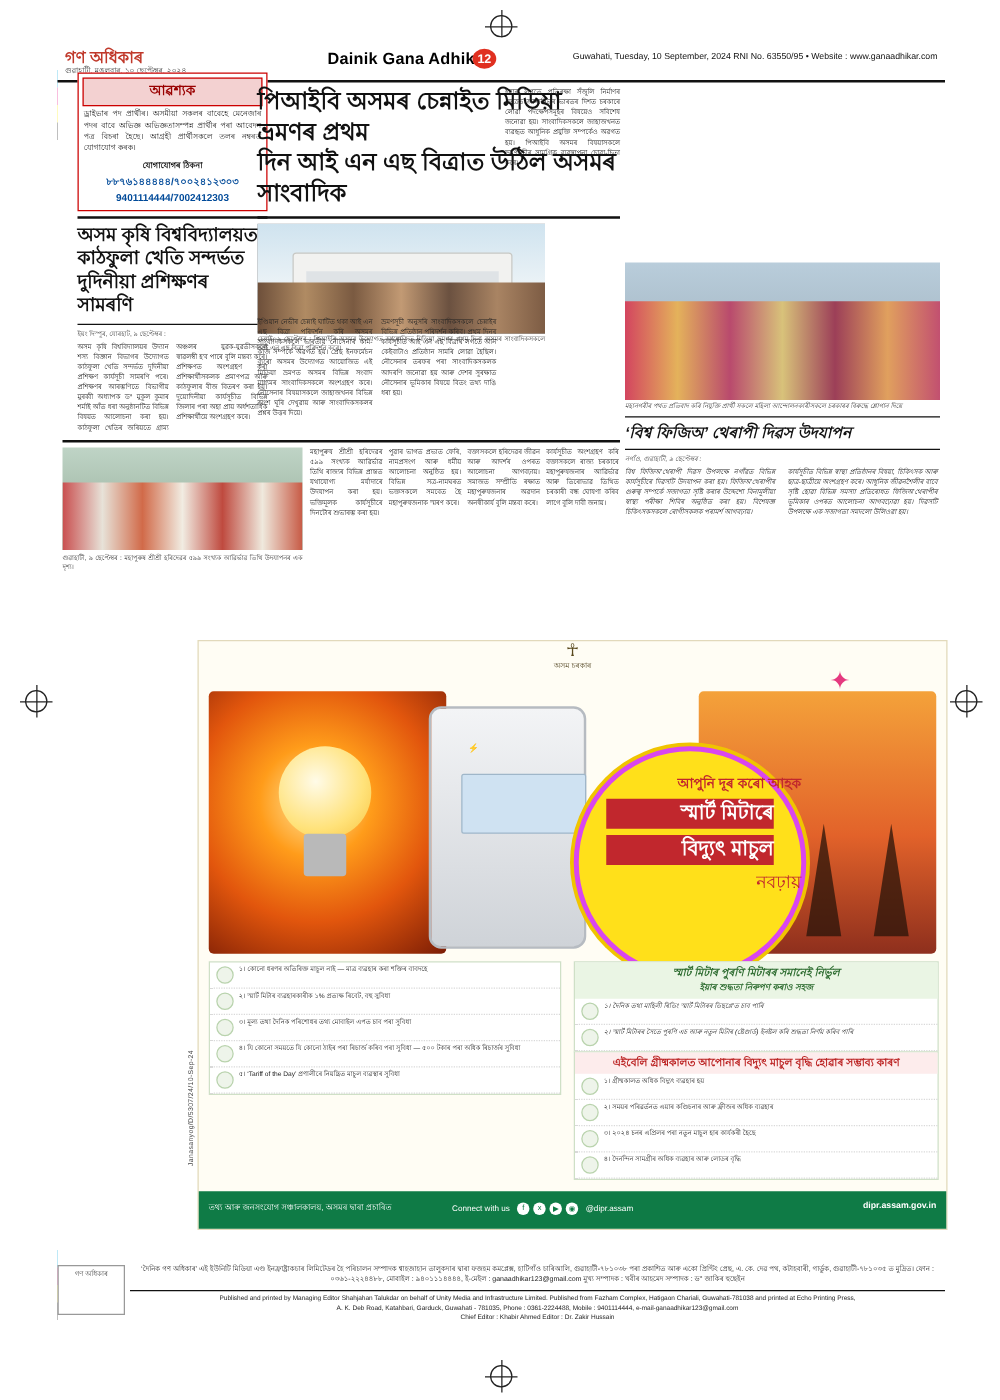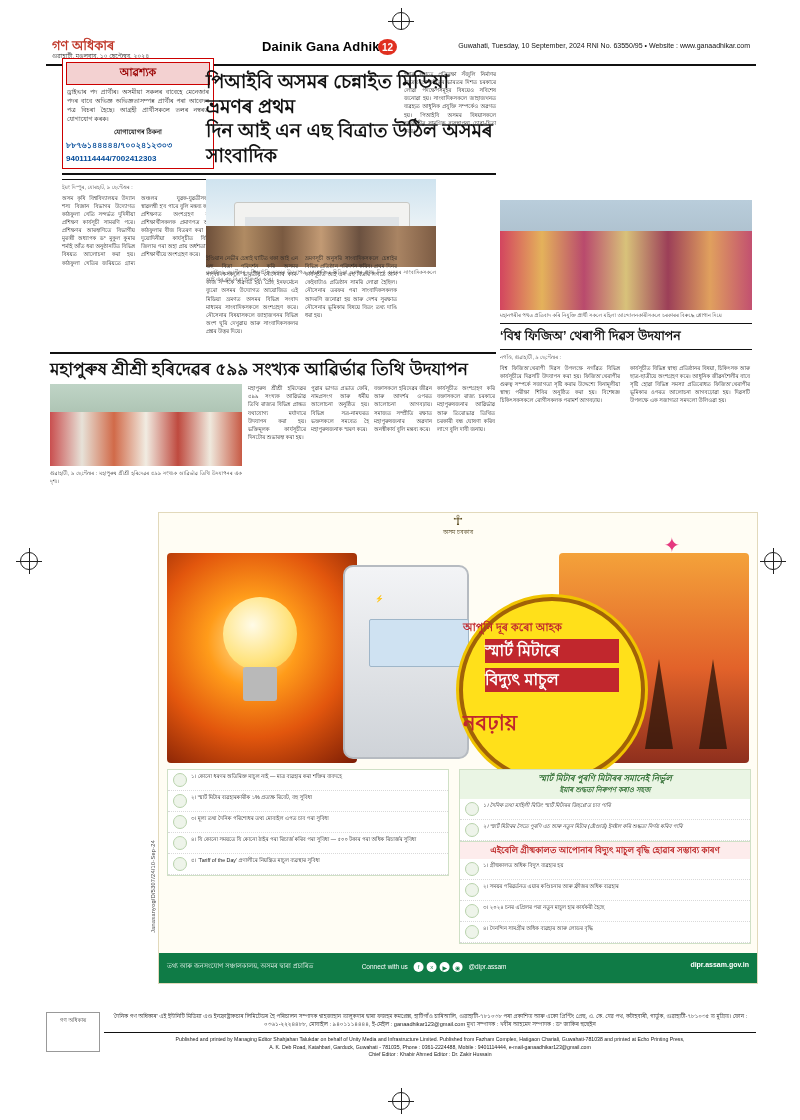--- a/index.html
+++ b/index.html
@@ -25,26 +25,26 @@
   .mh-logo .red{color:#c0392b;}
   .mh-sub{position:absolute;left:6px;top:15px;font-size:6px;color:#333;}
   .mh-center{position:absolute;left:216px;top:3px;font-size:13px;font-weight:bold;letter-spacing:.2px;}
   .mh-badge{position:absolute;left:332px;top:3px;width:19px;height:16px;border-radius:50%;
     background:#e03020;color:#fff;font-size:10px;font-weight:bold;display:flex;align-items:center;justify-content:center;}
   .mh-right{position:absolute;right:6px;top:6px;font-size:7px;color:#111;}
 
   
   .colA{position:absolute;left:50px;top:58px;width:152px;margin-left:12px;}
   .colB{position:absolute;left:206px;top:70px;width:290px;}
-  .colC{position:absolute;left:500px;top:60px;width:252px;}
+  .colC{position:absolute;left:500px;top:70px;width:252px;font-style:italic;}
 
   .boxad{border:1px solid #c00;padding:3px;background:#fff;}
   .boxad .t{background:#f3d1d1;border:1px solid #c00;text-align:center;font-size:11px;font-weight:bold;color:#900;padding:1px;}
   .boxad p{margin:3px 1px;font-size:6.2px;line-height:1.45;color:#222;text-align:justify;}
-  .boxad .phone{font-size:8px;color:#004a99;font-weight:bold;line-height:1.3;margin-top:3px;}
+  .boxad .phone{text-align:center;font-size:8px;color:#004a99;font-weight:bold;line-height:1.3;margin-top:3px;}
   .boxad .phl{text-align:center;font-size:6.5px;color:#111;margin-top:2px;font-weight:bold;}
   .hl-big{font-size:19px;font-weight:bold;line-height:1.3;color:#111;}
   .rule{border-top:1px solid #111;margin:4px 0;}
   .rule2{border-top:2px solid #111;margin:4px 0;}
 
   .body-text{font-size:5.4px;line-height:1.5;text-align:justify;color:#222;}
   .body-text.two{column-count:2;column-gap:6px;}
   .caption{font-size:5.2px;color:#333;line-height:1.4;text-align:justify;margin-top:2px;}
 
   .photo{position:relative;overflow:hidden;background:#8a8f93;}
@@ -79,24 +79,24 @@
     background:radial-gradient(circle at 45% 42%,#ffe9a8 0%,#ff9c1a 28%,#e2560d 60%,#7a1c05 100%);}
   .bulb .glass{position:absolute;left:56px;top:44px;width:74px;height:74px;border-radius:50%;
     background:radial-gradient(circle at 40% 38%,#fffbe8,#ffe27a 60%,#f7c23c 100%);}
   .bulb .base{position:absolute;left:76px;top:114px;width:34px;height:34px;background:#b9b9b9;border-radius:3px;}
   .meter{position:absolute;left:172px;top:34px;width:150px;height:230px;}
   .meter .body{position:absolute;left:12px;top:18px;width:122px;height:190px;border-radius:10px;
     background:linear-gradient(#f3f4f6,#cfd3d8);border:2px solid #b6bbc1;}
   .meter .screen{position:absolute;left:24px;top:52px;width:98px;height:46px;background:#cfe2f2;border:1px solid #9fb6c9;border-radius:2px;}
   .meter .logo{position:absolute;left:30px;top:28px;font-size:7px;color:#333;}
   .circlead{position:absolute;left:300px;top:84px;width:178px;height:178px;border-radius:50%;
-    background:#ffe01a;border:4px solid #a16207;box-shadow:0 0 0 3px #f0c400;text-align:left;}
+    background:#ffe01a;border:4px solid #d946ef;box-shadow:0 0 0 3px #f0c400;text-align:right;}
   .circlead .l1{font-size:11px;color:#c1272d;font-weight:bold;margin-top:20px;line-height:1.2;}
   .circlead .l2{font-size:16px;color:#fff;background:#c1272d;font-weight:bold;margin:5px 22px 0;padding:2px 0;line-height:1.25;}
-  .circlead .l3{font-size:21px;color:#c1272d;font-weight:bold;margin-top:15px;}
+  .circlead .l3{font-size:14px;color:#c1272d;font-weight:normal;margin-top:2px;}
   .towers{position:absolute;right:8px;top:40px;width:190px;height:210px;border-radius:4px;
     background:linear-gradient(#f4a23a,#e2622a 55%,#8e2f1d 100%);}
   .towers .t{position:absolute;bottom:14px;width:0;height:0;border-left:14px solid transparent;border-right:14px solid transparent;border-bottom:90px solid rgba(40,20,10,.75);}
   .adbox{position:absolute;border:1px solid #cfe0c6;background:#fff;}
   .adbox .hd{background:#eaf5e4;color:#2c6b2f;font-size:8.5px;font-weight:bold;text-align:center;padding:3px 2px;line-height:1.35;}
   .adline{display:flex;align-items:flex-start;gap:4px;padding:3px 5px;border-bottom:1px dotted #d9d9d9;}
   .adline .ic{width:12px;height:12px;border-radius:50%;background:#eef4ea;border:1px solid #b9d3ad;flex:0 0 12px;}
   .adline .tx{font-size:5.3px;line-height:1.4;color:#222;}
   .adbox.red .hd{background:#fdecec;color:#b22;}
   .adfoot{position:absolute;left:8px;right:8px;bottom:36px;border:1px solid #8fbf8a;background:#f2faf0;
@@ -157,20 +157,21 @@
   <div class="colA">
     <div class="boxad">
       <div class="t">আৱশ্যক</div>
       <p>ড্ৰাইভাৰ পদ প্ৰাৰ্থীৰ। অসমীয়া সকলৰ বাবেহে মেনেজাৰ পদৰ বাবে অভিজ্ঞ অভিজ্ঞতাসম্পন্ন প্ৰাৰ্থীৰ পৰা আবেদন পত্ৰ বিচৰা হৈছে। আগ্ৰহী প্ৰাৰ্থীসকলে তলৰ নম্বৰত যোগাযোগ কৰক।</p>
       <div class="phl">যোগাযোগৰ ঠিকনা</div>
       <div class="phone">৮৮৭৬১৪৪৪৪৪/৭০০২৪১২৩০৩</div>
       <div class="phone">9401114444/7002412303</div>
     </div>
 
     <div class="rule2"></div>
+    <div class="sectionhead">অসম কৃষি বিশ্ববিদ্যালয়ত কাঠফুলা খেতি সন্দৰ্ভত দুদিনীয়া প্ৰশিক্ষণৰ সামৰণি</div>
     <div class="rule"></div>
     <div class="byline">ইয়ং দিস্পুৰ, যোৰহাট, ৯ ছেপ্টেম্বৰ :</div>
     <div class="body-text two" style="height:150px;">অসম কৃষি বিশ্ববিদ্যালয়ৰ উদ্যান শস্য বিজ্ঞান বিভাগৰ উদ্যোগত কাঠফুলা খেতি সন্দৰ্ভত দুদিনীয়া প্ৰশিক্ষণ কাৰ্যসূচী সামৰণি পৰে। প্ৰশিক্ষণৰ আৰম্ভণিতে বিভাগীয় মুৰব্বী অধ্যাপক ড° মুকুল কুমাৰ শৰ্মাই আঁত ধৰা অনুষ্ঠানটিত বিভিন্ন বিষয়ত আলোচনা কৰা হয়। কাঠফুলা খেতিৰ জৰিয়তে গ্ৰাম্য অঞ্চলৰ যুৱক-যুৱতীসকলে স্বাৱলম্বী হ'ব পাৰে বুলি মন্তব্য কৰে। প্ৰশিক্ষণত অংশগ্ৰহণ কৰা প্ৰশিক্ষাৰ্থীসকলক প্ৰমাণপত্ৰ আৰু কাঠফুলাৰ বীজ বিতৰণ কৰা হয়। দুয়োদিনীয়া কাৰ্যসূচীত বিভিন্ন জিলাৰ পৰা অহা প্ৰায় অৰ্ধশতাধিক প্ৰশিক্ষাৰ্থীয়ে অংশগ্ৰহণ কৰে।</div>
   </div>
 
   <div class="colB">
     <div class="hl-big">পিআইবি অসমৰ চেন্নাইত মিডিয়া ভ্ৰমণৰ প্ৰথম</div>
     <div class="hl-big">দিন আই এন এছ বিত্ৰাত উঠিল অসমৰ সাংবাদিক</div>
     <div class="rule2"></div>
     <div class="photo" style="width:230px;height:88px;">
@@ -197,21 +198,20 @@
     <div class="rule"></div>
     <div class="byline">নগাঁও, গুৱাহাটী, ৯ ছেপ্টেম্বৰ :</div>
     <div style="position:relative;height:95px;">
       <div class="body-text" style="position:absolute;left:0;top:0;width:120px;">বিশ্ব ফিজিঅ’থেৰাপী দিৱস উপলক্ষে নগাঁৱত বিভিন্ন কাৰ্যসূচীৰে দিৱসটি উদযাপন কৰা হয়। ফিজিঅ’থেৰাপীৰ গুৰুত্ব সম্পৰ্কে সজাগতা সৃষ্টি কৰাৰ উদ্দেশ্যে বিনামূলীয়া স্বাস্থ্য পৰীক্ষা শিবিৰ অনুষ্ঠিত কৰা হয়। বিশেষজ্ঞ চিকিৎসকসকলে ৰোগীসকলক পৰামৰ্শ আগবঢ়ায়।</div>
       <div class="body-text" style="position:absolute;left:130px;top:0;width:120px;">কাৰ্যসূচীত বিভিন্ন স্বাস্থ্য প্ৰতিষ্ঠানৰ বিষয়া, চিকিৎসক আৰু ছাত্ৰ-ছাত্ৰীয়ে অংশগ্ৰহণ কৰে। আধুনিক জীৱনশৈলীৰ বাবে সৃষ্টি হোৱা বিভিন্ন সমস্যা প্ৰতিৰোধত ফিজিঅ’থেৰাপীৰ ভূমিকাৰ ওপৰত আলোচনা আগবঢ়োৱা হয়। দিৱসটি উপলক্ষে এক সজাগতা সমদলো উলিওৱা হয়।</div>
     </div>
   </div>
 
   <div style="position:absolute;left:50px;top:348px;width:446px;">
     <div class="rule2"></div>
-    <div class="sectionhead" style="font-size:17px;">মহাপুৰুষ শ্ৰীশ্ৰী হৰিদেৱৰ ৫৯৯ সংখ্যক আৱিৰ্ভাৱ তিথি উদযাপন</div>
     <div style="position:relative;height:120px;margin-top:4px;">
       <div class="photo photo3" style="position:absolute;left:0;top:0;width:192px;height:82px;">
         <div class="crowd"></div>
       </div>
       <div class="caption" style="position:absolute;left:0;top:84px;width:192px;">গুৱাহাটী, ৯ ছেপ্টেম্বৰ : মহাপুৰুষ শ্ৰীশ্ৰী হৰিদেৱৰ ৫৯৯ সংখ্যক আৱিৰ্ভাৱ তিথি উদযাপনৰ এক দৃশ্য।</div>
       <div class="body-text" style="position:absolute;left:198px;top:0;width:58px;">মহাপুৰুষ শ্ৰীশ্ৰী হৰিদেৱৰ ৫৯৯ সংখ্যক আৱিৰ্ভাৱ তিথি ৰাজ্যৰ বিভিন্ন প্ৰান্তত যথাযোগ্য মৰ্যাদাৰে উদযাপন কৰা হয়। ভক্তিমূলক কাৰ্যসূচীৰে দিনটোৰ শুভাৰম্ভ কৰা হয়।</div>
       <div class="body-text" style="position:absolute;left:261px;top:0;width:58px;">পুৱাৰ ভাগত প্ৰভাত ফেৰি, নামপ্ৰসংগ আৰু ধৰ্মীয় আলোচনা অনুষ্ঠিত হয়। বিভিন্ন সত্ৰ-নামঘৰত ভক্তসকলে সমবেত হৈ মহাপুৰুষজনাক স্মৰণ কৰে।</div>
       <div class="body-text" style="position:absolute;left:324px;top:0;width:58px;">বক্তাসকলে হৰিদেৱৰ জীৱন আৰু আদৰ্শৰ ওপৰত আলোচনা আগবঢ়ায়। সমাজত সম্প্ৰীতি ৰক্ষাত মহাপুৰুষজনাৰ অৱদান অনস্বীকাৰ্য বুলি মন্তব্য কৰে।</div>
       <div class="body-text" style="position:absolute;left:387px;top:0;width:58px;">কাৰ্যসূচীত অংশগ্ৰহণ কৰি বক্তাসকলে ৰাজ্য চৰকাৰে মহাপুৰুষজনাৰ আৱিৰ্ভাৱ আৰু তিৰোভাৱ তিথিত চৰকাৰী বন্ধ ঘোষণা কৰিব লাগে বুলি দাবী জনায়।</div>
     </div>

